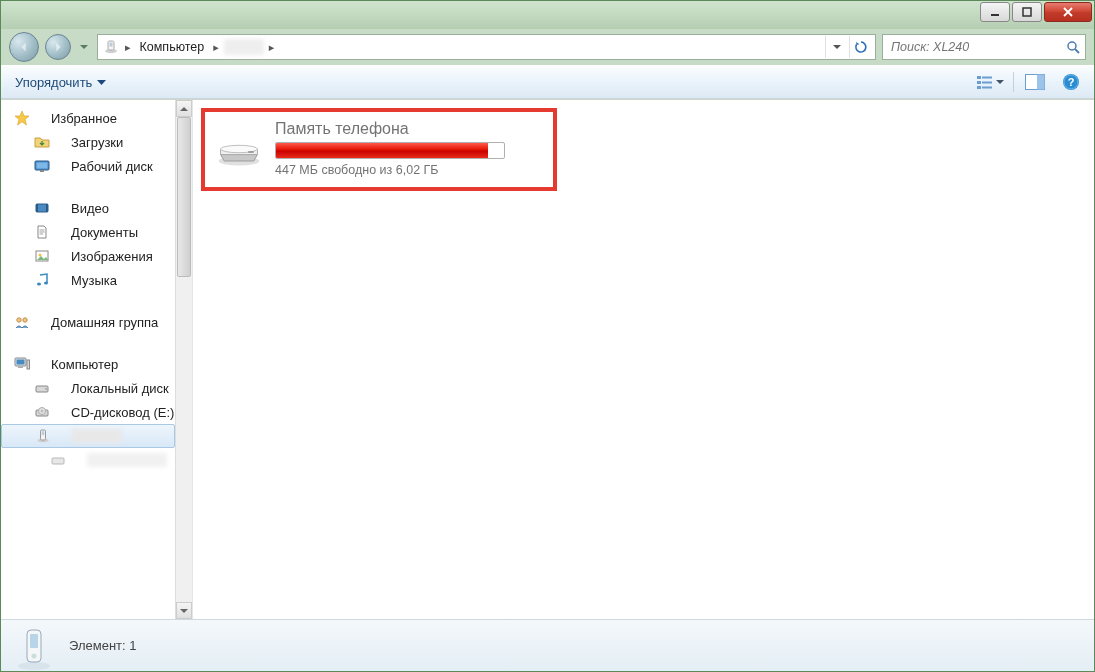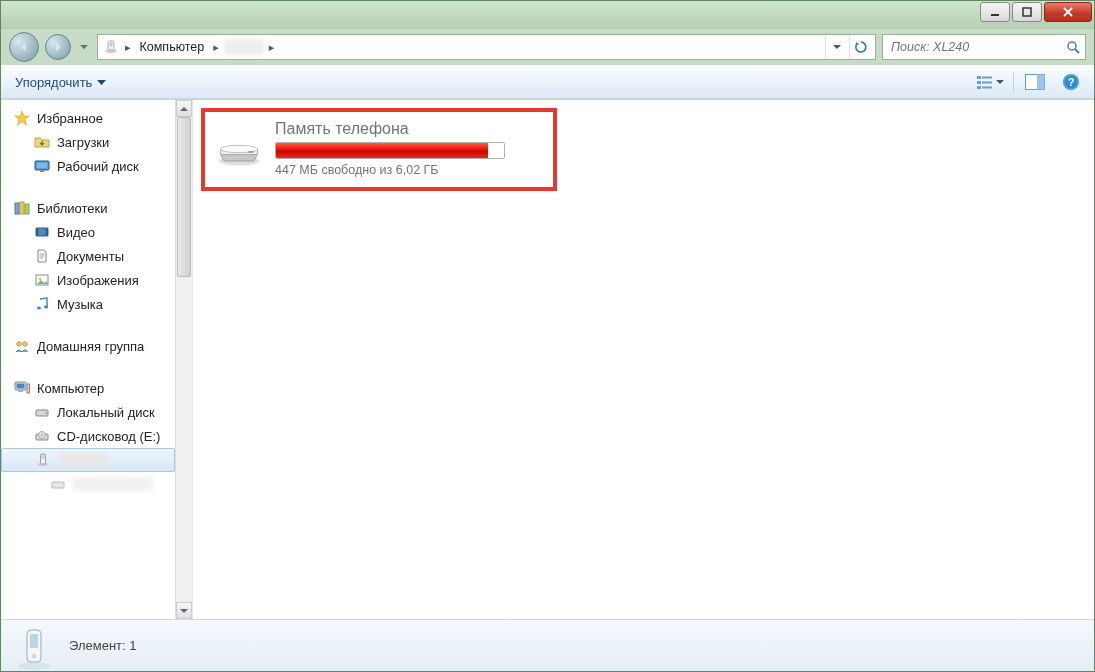--- a/index.html
+++ b/index.html
@@ -83,21 +83,21 @@
   position: relative; overflow-y: auto; padding: 6px 0;
 }
 .sidebar-scroll { position: absolute; right: 0; top: 0; width: 17px; height: 100%; background: #f0f0f0; border-left: 1px solid #ddd; }
 .scroll-arrow { height: 17px; background: linear-gradient(#f5f5f5,#e0e0e0); border: 1px solid #ccc; display: flex; align-items: center; justify-content: center; cursor: pointer; }
 .scroll-thumb { position: absolute; top: 17px; left: 1px; right: 1px; height: 160px; background: linear-gradient(to right, #e8e8e8, #d0d0d0); border: 1px solid #bbb; border-radius: 2px; cursor: pointer; }
 .scroll-arrow.down { position: absolute; bottom: 0; width: 100%; }
 
 .tree { padding-right: 17px; }
 .tree-group { margin-bottom: 18px; }
 .tree-item {
-  display: flex; align-items: center; gap: 6px; padding: 3px 4px 3px 12px;
+  display: flex; align-items: center; gap: 20px; padding: 3px 4px 3px 12px;
   font-size: 13px; color: #222; cursor: pointer; white-space: nowrap;
 }
 .tree-item.child { padding-left: 32px; }
 .tree-item.selected { background: linear-gradient(to bottom, #eef5fc, #d8e8f7); border: 1px solid #a8c8e4; border-radius: 2px; padding-top: 2px; padding-bottom: 2px; }
 .tree-item .blur { width: 50px; height: 14px; background: #e8e8e8; filter: blur(2px); border-radius: 2px; }
 .mini-icon { width: 18px; height: 18px; display: flex; align-items: center; justify-content: center; flex-shrink: 0; }
 
 .content { flex: 1; padding: 10px; position: relative; }
 
 .drive-box {
@@ -274,30 +274,20 @@
                   <rect x="1" y="3" width="14" height="9" rx="1" fill="#4a8dc8" stroke="#2a5a8a"></rect>
                   <rect x="2.5" y="4.5" width="11" height="6" fill="#7db8e8"></rect>
                   <rect x="6" y="12" width="4" height="2" fill="#888"></rect>
                 </svg>
               </span>
             <span>Рабочий диск</span>
           </div>
         </div>
 
         <div class="tree-group">
-          <div class="tree-item">
-            <span class="mini-icon">
-                <svg width="18" height="18" viewBox="0 0 18 18">
-                  <rect x="2" y="4" width="4" height="11" fill="#7aa8d4" stroke="#4a78a4"></rect>
-                  <rect x="7" y="3" width="4" height="12" fill="#f2c860" stroke="#c89830"></rect>
-                  <rect x="12" y="5" width="4" height="10" fill="#a8d47a" stroke="#78a44a"></rect>
-                </svg>
-              </span>
-            <span>Библиотеки</span>
-          </div>
           <div class="tree-item child">
             <span class="mini-icon">
                 <svg width="16" height="16" viewBox="0 0 16 16">
                   <rect x="2" y="4" width="12" height="8" rx="1" fill="#4a8ac0" stroke="#2a5a8a"></rect>
                   <rect x="2" y="4" width="2" height="8" fill="#2a5a8a"></rect>
                   <rect x="12" y="4" width="2" height="8" fill="#2a5a8a"></rect>
                 </svg>
               </span>
             <span>Видео</span>
           </div>

